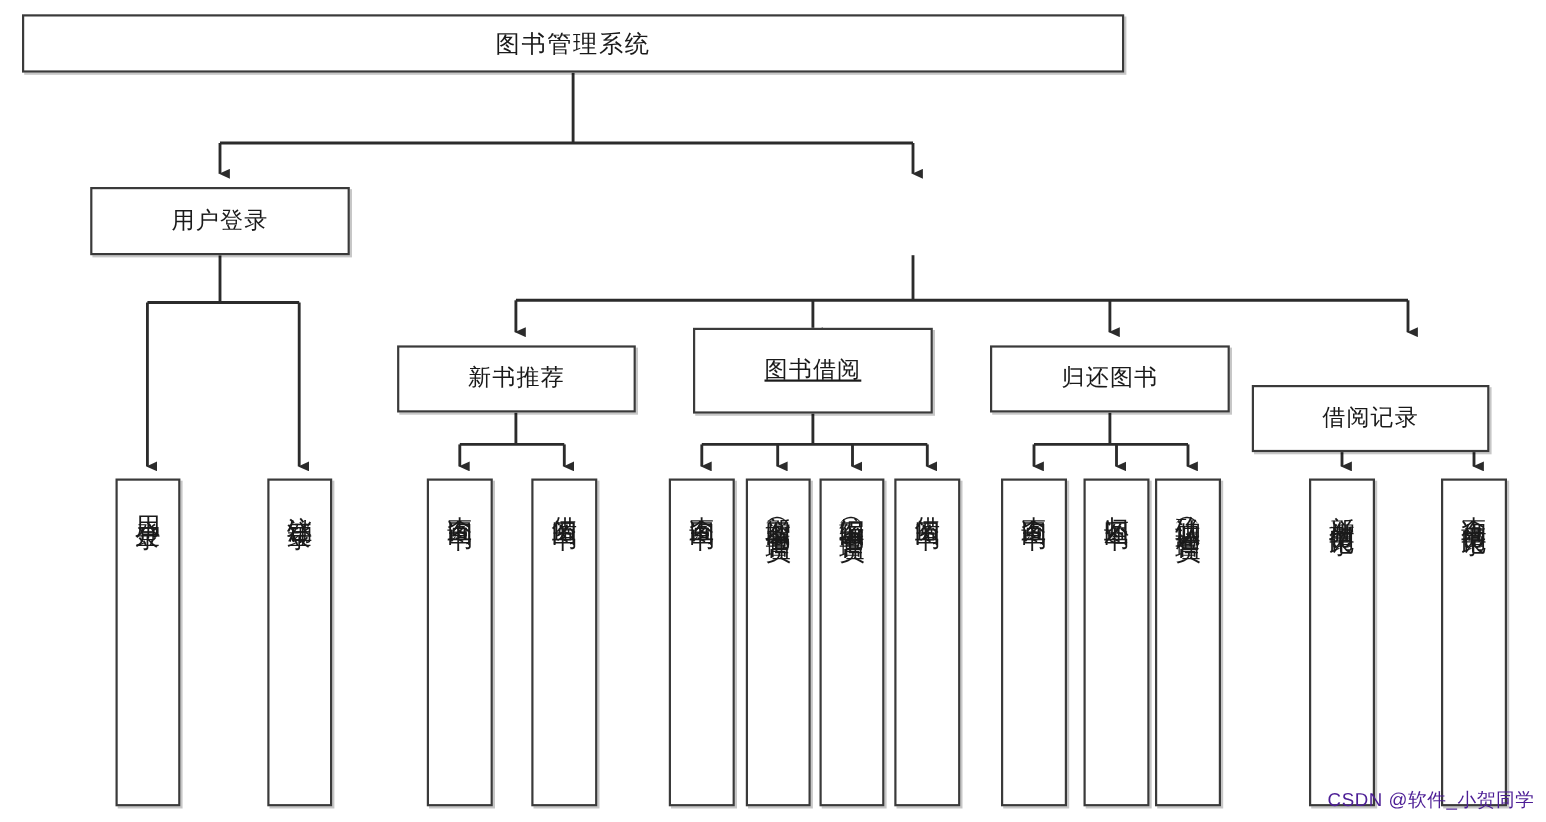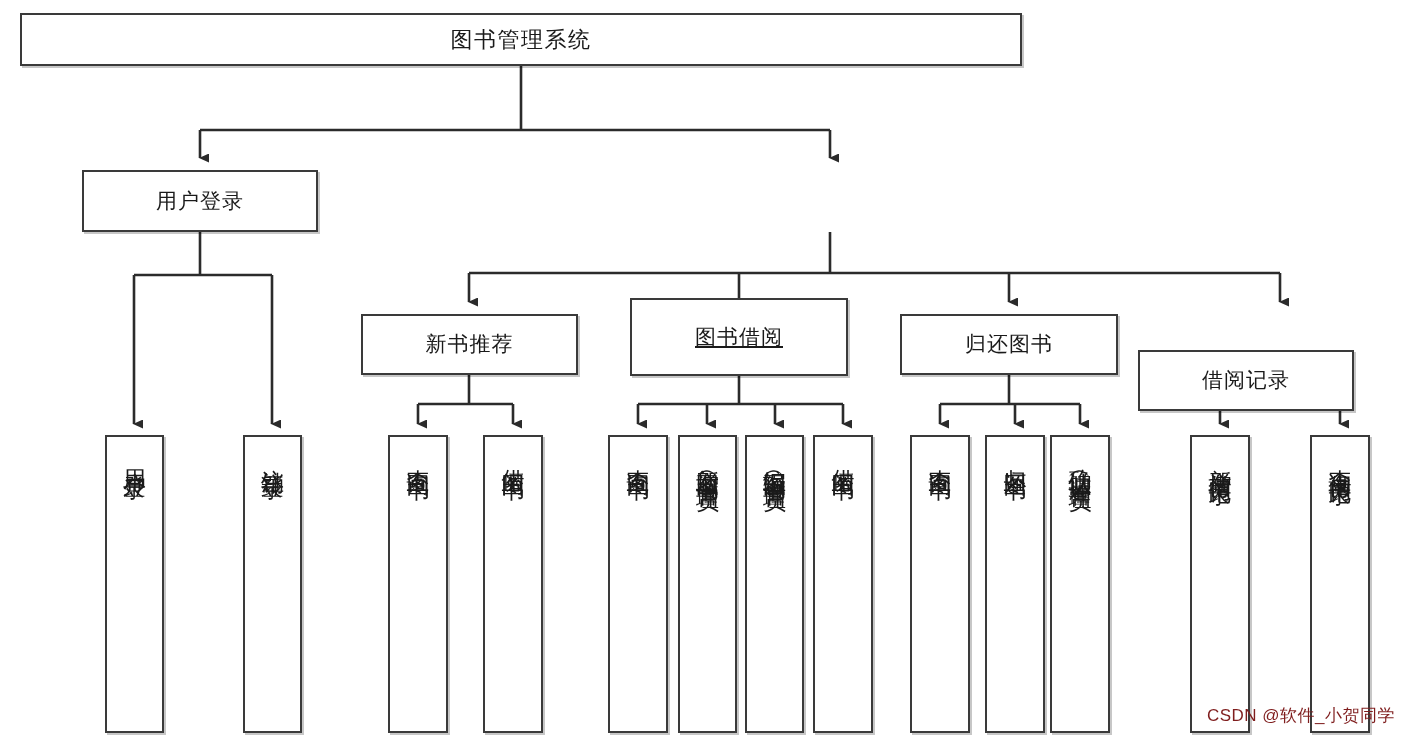--- a/index.html
+++ b/index.html
@@ -62,23 +62,23 @@
     writing-mode: vertical-rl;
     text-orientation: upright;
     font-size: 23px;
     letter-spacing: 3px;
     line-height: 1;
     white-space: nowrap;
   }
   .watermark {
     position: absolute;
     right: 10px;
-    bottom: 20px;
+    bottom: 8px;
     font-size: 17px;
-    color: #7f1d1d;
+    color: #4c1d95;
     letter-spacing: 0.5px;
     z-index: 5;
     white-space: nowrap;
     font-family: "Liberation Sans", "DejaVu Sans", sans-serif;
   }
 </style>
 </head>
 <body>
 
 <div id="diagram-root">

